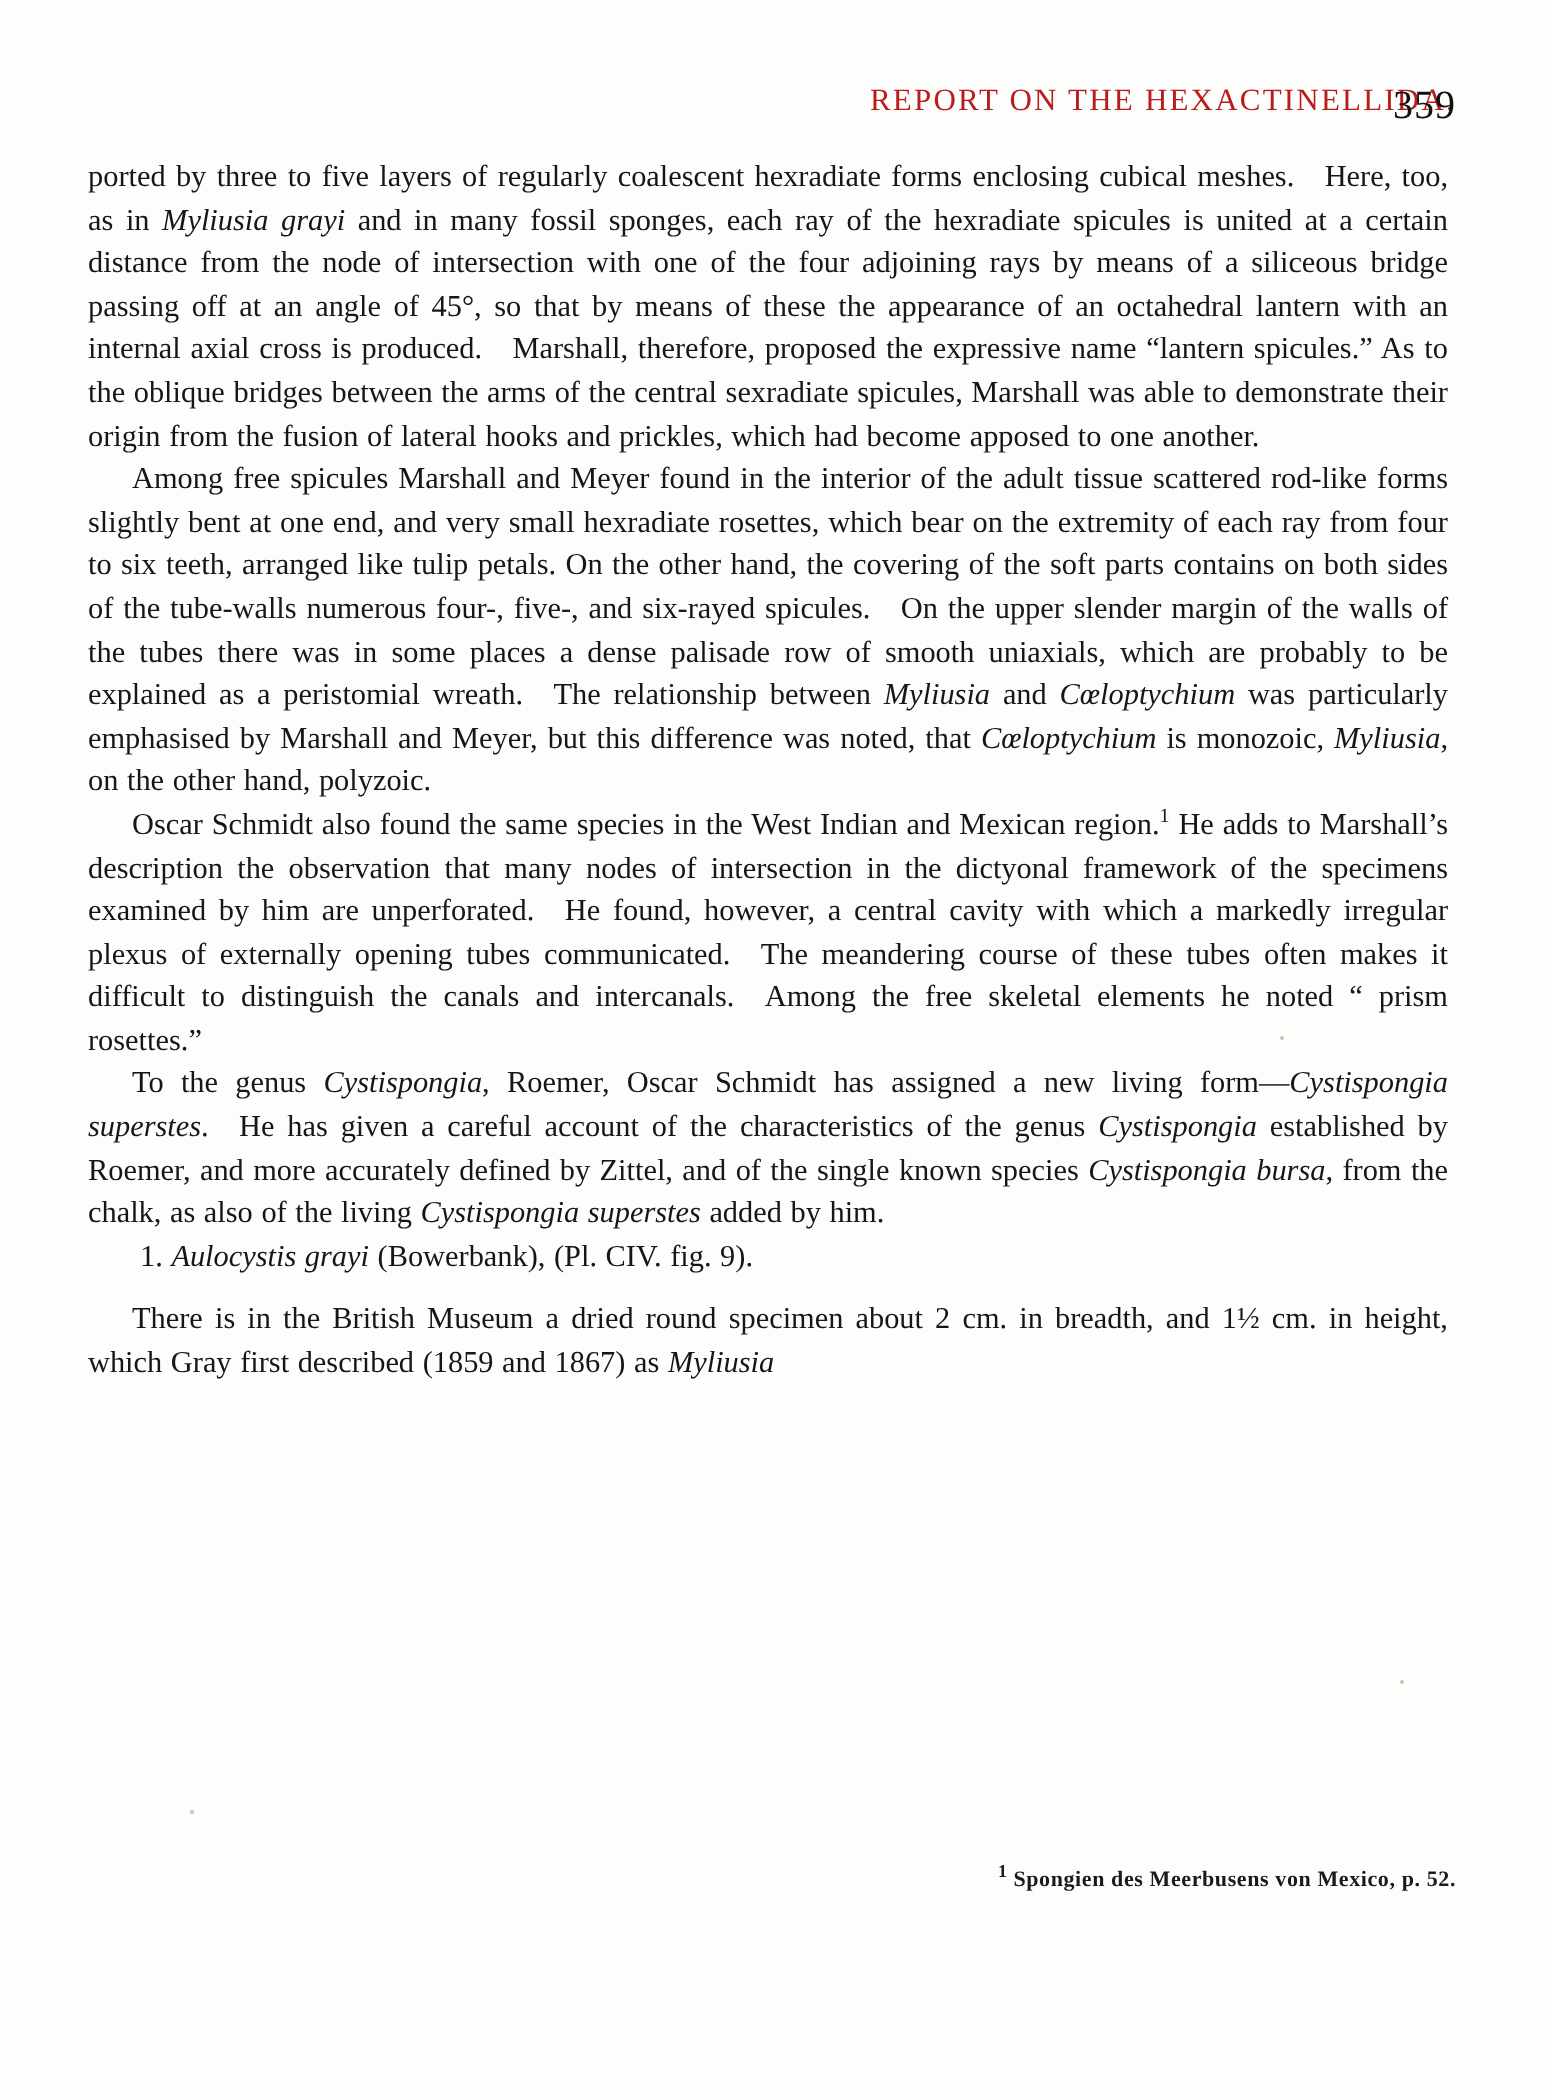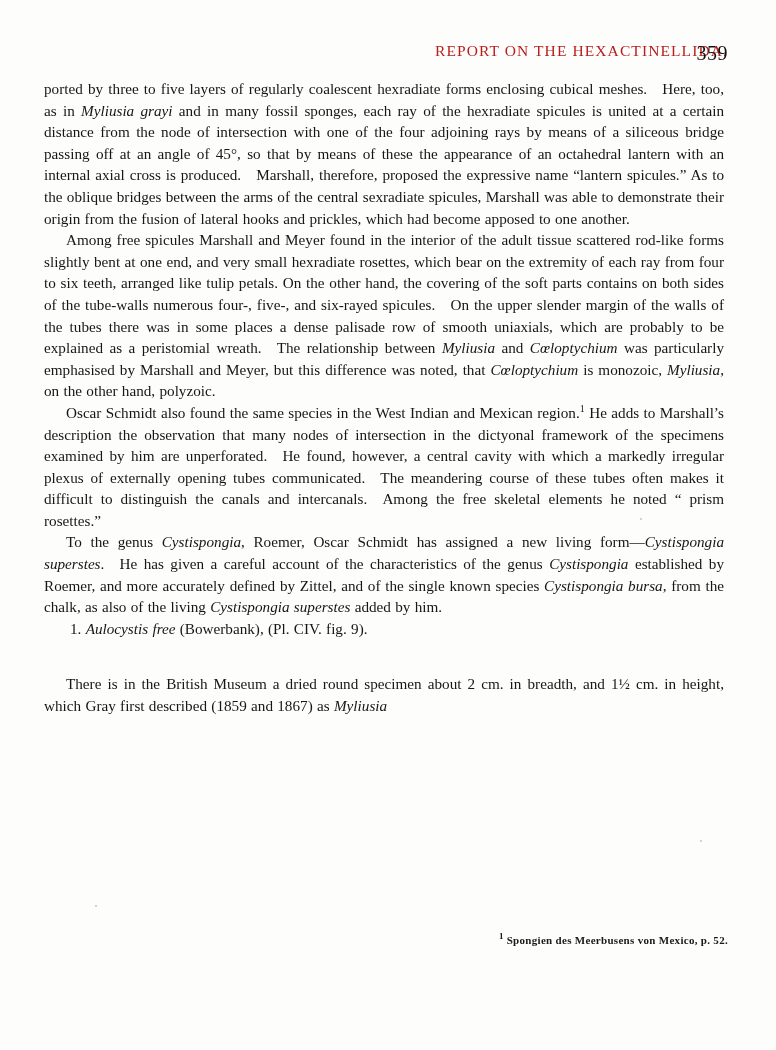--- a/index.html
+++ b/index.html
@@ -116,23 +116,23 @@
     <div class="folio">359</div>
   </div>
 
   <div class="body-col">
 
     <p class="para" id="p1">ported by three to five layers of regularly coalescent hexradiate forms enclosing cubical meshes. Here, too, as in <span class="it">Myliusia grayi</span> and in many fossil sponges, each ray of the hexradiate spicules is united at a certain distance from the node of intersection with one of the four adjoining rays by means of a siliceous bridge passing off at an angle of 45°, so that by means of these the appearance of an octahedral lantern with an internal axial cross is produced. Marshall, therefore, proposed the expressive name “lantern spicules.” As to the oblique bridges between the arms of the central sexradiate spicules, Marshall was able to demonstrate their origin from the fusion of lateral hooks and prickles, which had become apposed to one another.</p>
     <p class="para indent" id="p2">Among free spicules Marshall and Meyer found in the interior of the adult tissue scattered rod-like forms slightly bent at one end, and very small hexradiate rosettes, which bear on the extremity of each ray from four to six teeth, arranged like tulip petals. On the other hand, the covering of the soft parts contains on both sides of the tube-walls numerous four-, five-, and six-rayed spicules. On the upper slender margin of the walls of the tubes there was in some places a dense palisade row of smooth uniaxials, which are probably to be explained as a peristomial wreath. The relationship between <span class="it">Myliusia</span> and <span class="it">Cœloptychium</span> was particularly emphasised by Marshall and Meyer, but this difference was noted, that <span class="it">Cœloptychium</span> is monozoic, <span class="it">Myliusia</span>, on the other hand, polyzoic.</p>
     <p class="para indent" id="p3">Oscar Schmidt also found the same species in the West Indian and Mexican region.<sup class="fn">1</sup> He adds to Marshall’s description the observation that many nodes of intersection in the dictyonal framework of the specimens examined by him are unperforated. He found, however, a central cavity with which a markedly irregular plexus of externally opening tubes communicated. The meandering course of these tubes often makes it difficult to distinguish the canals and intercanals. Among the free skeletal elements he noted “ prism rosettes.”</p>
     <p class="para indent" id="p5">To the genus <span class="it">Cystispongia</span>, Roemer, Oscar Schmidt has assigned a new living form—<span class="it">Cystispongia superstes</span>. He has given a careful account of the characteristics of the genus <span class="it">Cystispongia</span> established by Roemer, and more accurately defined by Zittel, and of the single known species <span class="it">Cystispongia bursa</span>, from the chalk, as also of the living <span class="it">Cystispongia superstes</span> added by him.</p>
 
-    <p class="para heading-sec" id="sec-head"><span>1. </span><span class="it">Aulocystis free</span><span> (Bowerbank), (Pl. CIV. fig. 9).</span></p>
+    <p class="para heading-sec" id="sec-head"><span>1. </span><span class="it">Aulocystis grayi</span><span> (Bowerbank), (Pl. CIV. fig. 9).</span></p>
 
-    <p class="para indent" style="margin-top:34px;" id="p6">There is in the British Museum a dried round specimen about 2 cm. in breadth, and 1<span>½</span> cm. in height, which Gray first described (1859 and 1867) as <span class="it">Myliusia</span></p>
+    <p class="para indent" style="margin-top:10px;" id="p6">There is in the British Museum a dried round specimen about 2 cm. in breadth, and 1<span>½</span> cm. in height, which Gray first described (1859 and 1867) as <span class="it">Myliusia</span></p>
 
   </div>
 
   <div class="footnote" id="footnote-line"><sup>1</sup><span class="spk"> Spongien des Meerbusens von Mexico, p. 52.</span></div>
 
   <div class="speck" style="left:640px; top:518px;"></div>
   <div class="speck" style="left:95px; top:905px;"></div>
   <div class="speck" style="left:700px; top:840px;"></div>
 </div>
 

